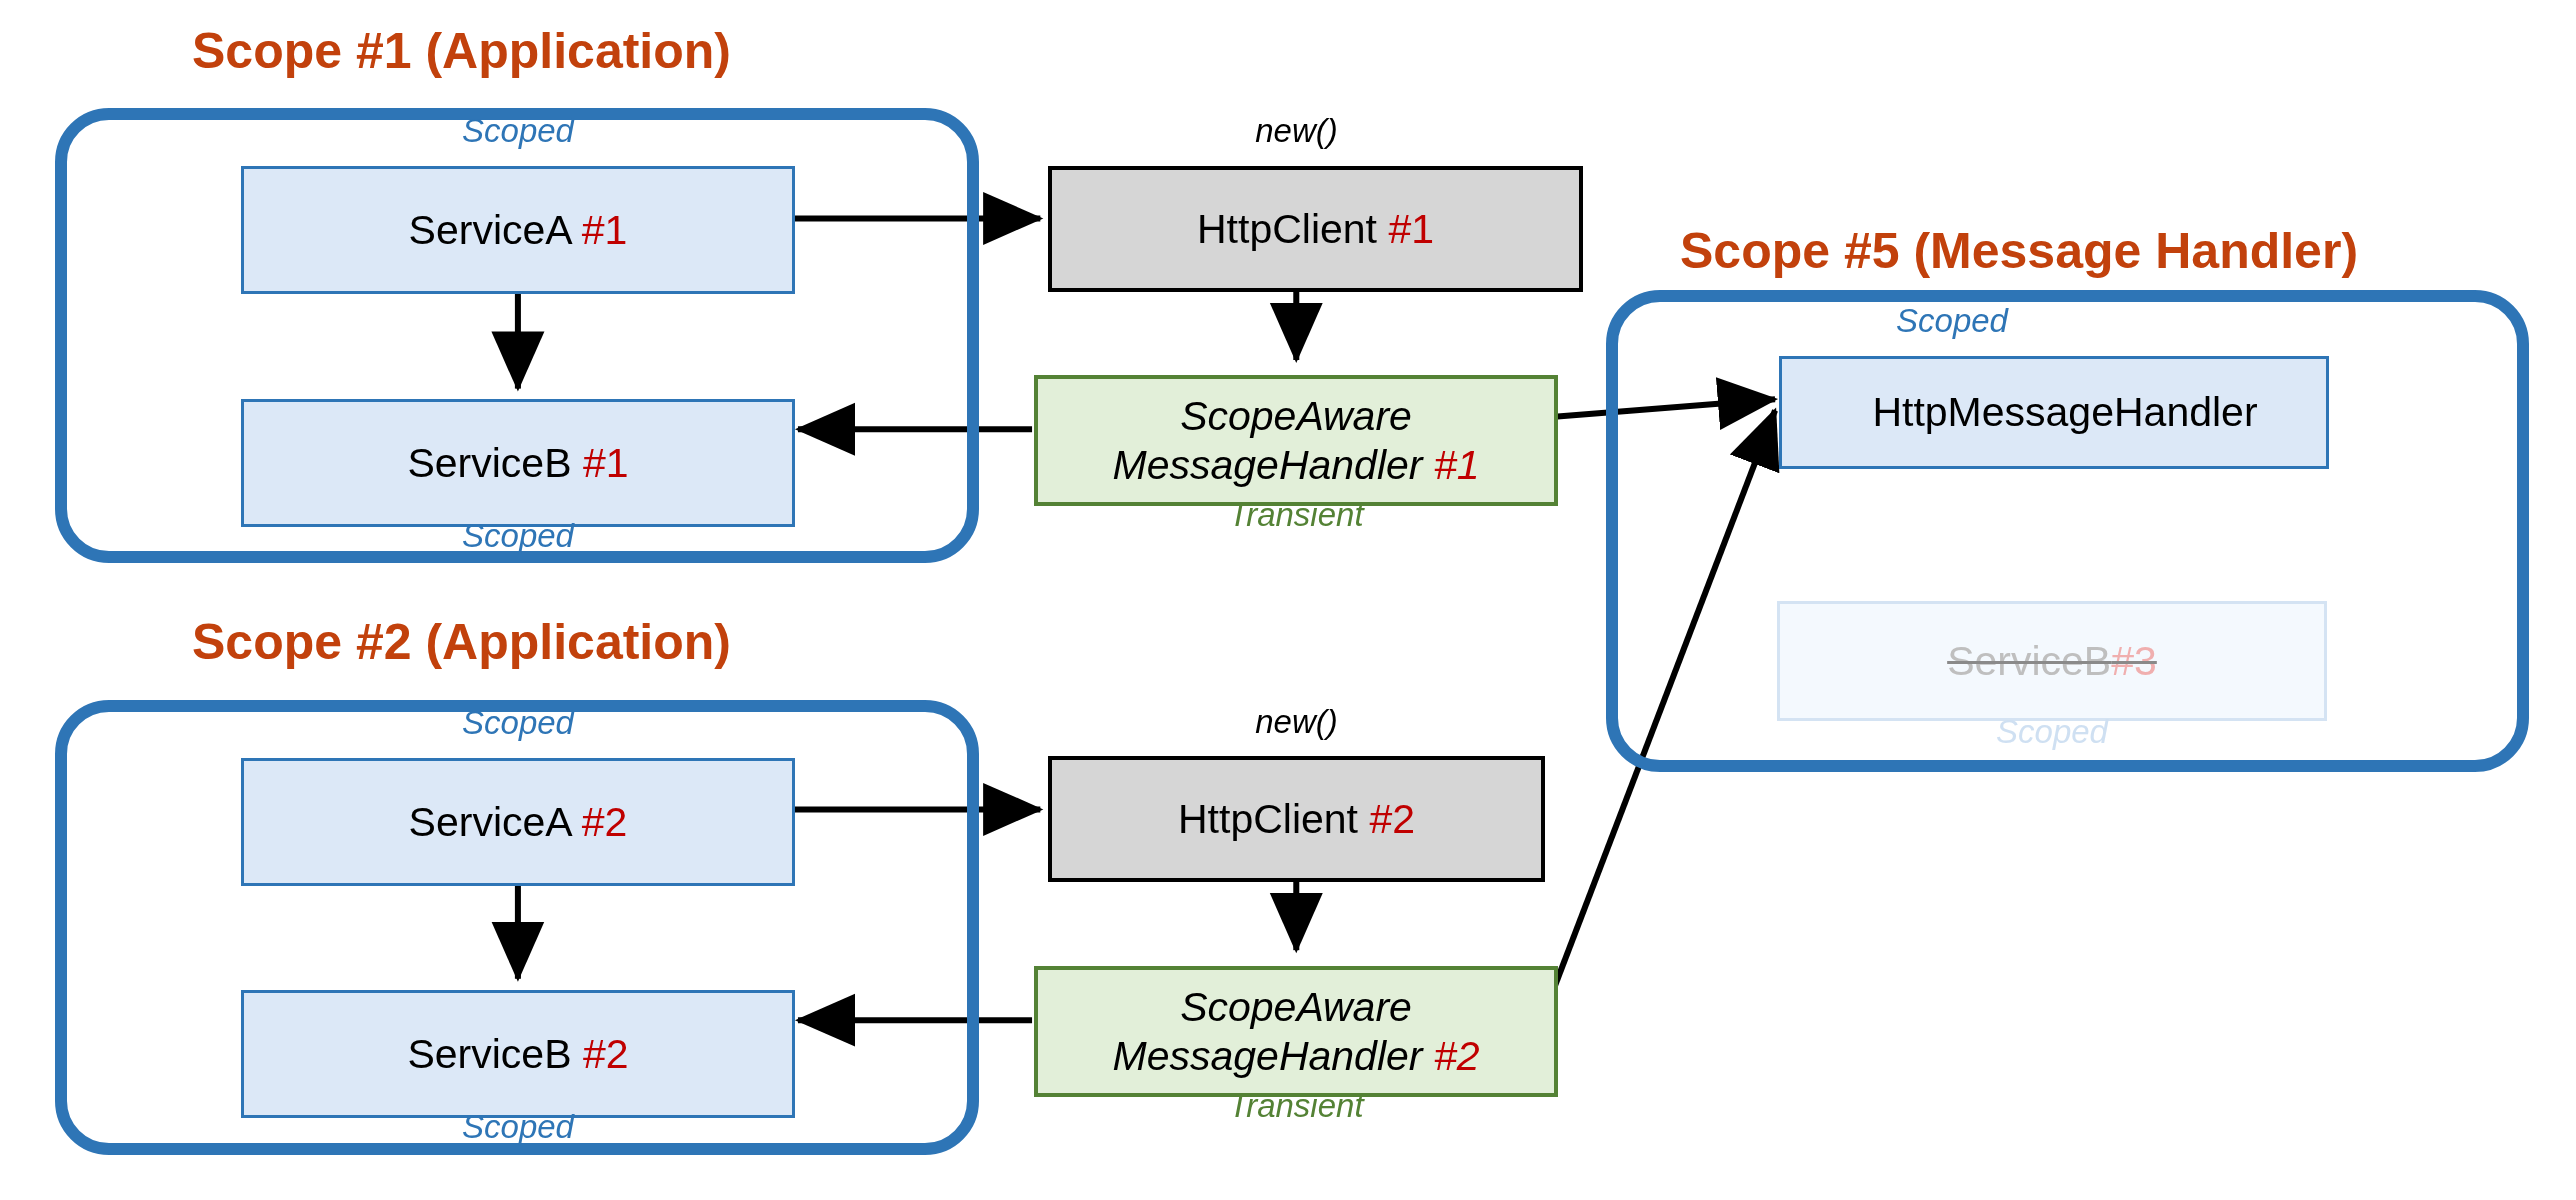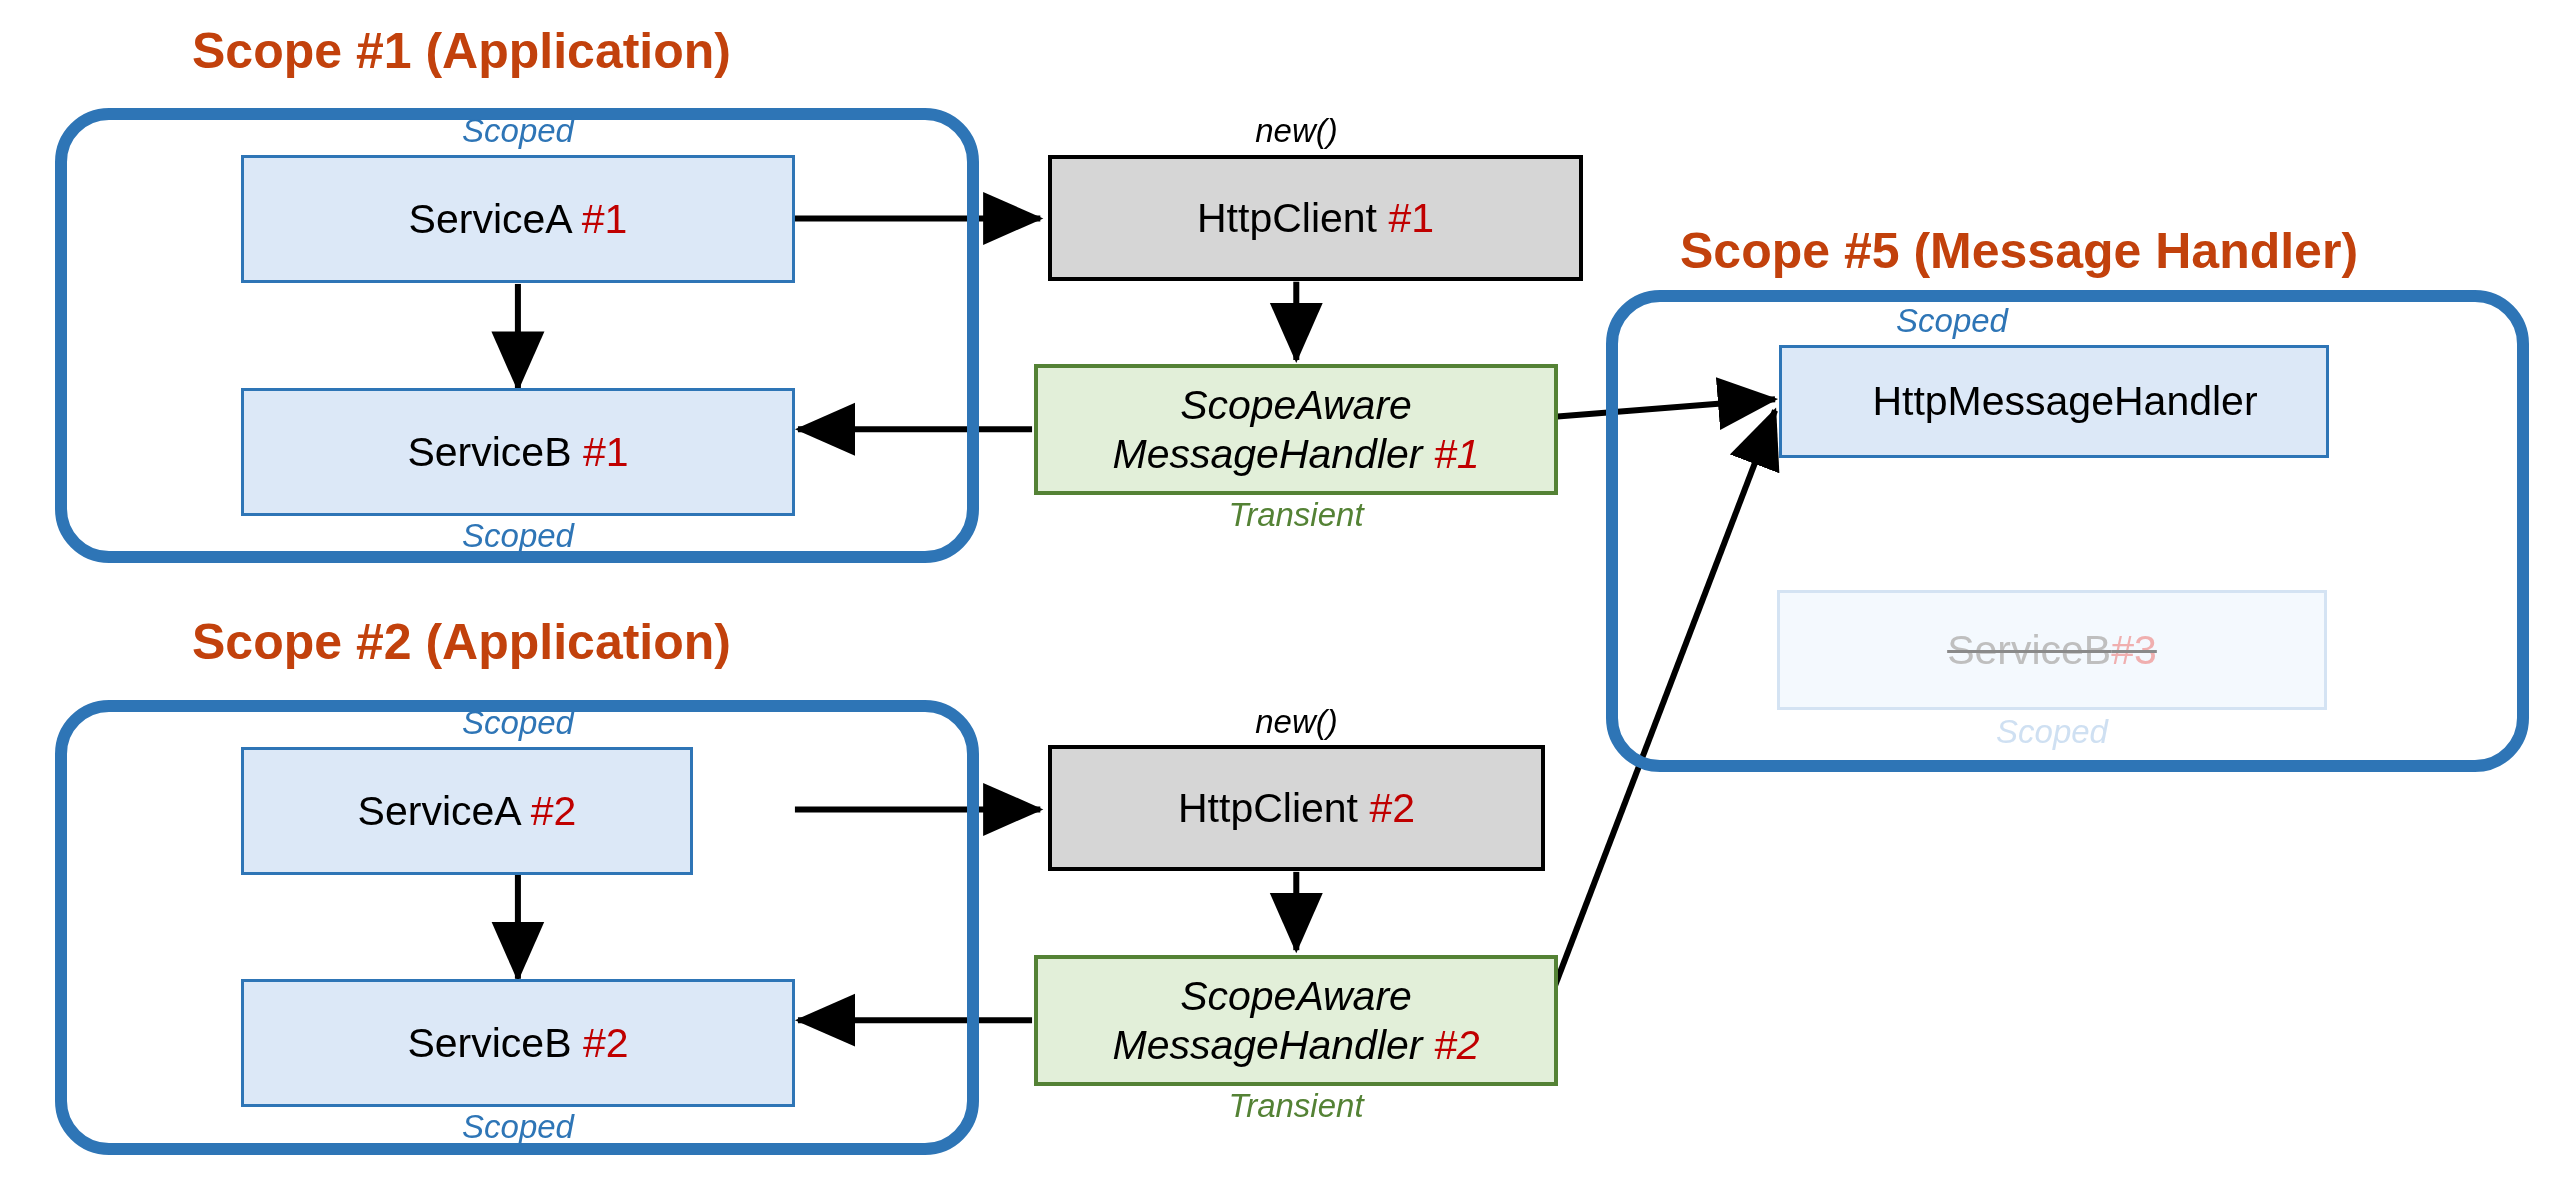--- a/index.html
+++ b/index.html
@@ -19,21 +19,21 @@
   .caption{position:absolute;font-style:italic;font-size:33px;line-height:1;
            white-space:nowrap;text-align:center;}
   .cap-blue{color:#2E75B6;}
   .cap-green{color:#548235;}
   .cap-black{color:#000000;}
   .cap-ghost{color:#cfe0f2;}
 
   
   .node{position:absolute;box-sizing:border-box;display:flex;flex-direction:column;
         align-items:center;justify-content:center;text-align:right;
-        font-size:41px;line-height:1.18;color:#000;}
+        font-size:41px;line-height:1.18;color:#000;margin-top:11px;}
   .node-blue{background:#DCE8F7;border:3.8px solid #2E75B6;}
   .node-grey{background:#D6D6D6;border:4.5px solid #000000;}
   .node-green{background:#E2EFD9;border:4.5px solid #548235;font-style:italic;}
   .node-ghost{background:#F4F9FE;border:3px solid #D4E3F3;}
 
   .hash-red{color:#C00000;}
   .ghost-text{color:#BFBFBF;text-decoration:line-through;
               text-decoration-color:#8a8a8a;text-decoration-thickness:3px;}
   .ghost-hash{color:#F0AFAF;}
 
@@ -117,21 +117,21 @@
     <span class="nline"><span class="ghost-text">ServiceB</span><span class="ghost-text ghost-hash">#3</span></span>
   </div>
 
   <div class="caption cap-ghost" style="left:1777px;top:715px;width:550px;">Scoped</div>
 
   <div class="scope-title" style="left:192px;top:617px;">Scope #2 (Application)</div>
   <div class="scope-box" style="left:55px;top:700px;width:924px;height:455px;"></div>
 
   <div class="caption cap-blue" style="left:241px;top:706px;width:554px;">Scoped</div>
 
-  <div class="node node-blue" style="left:241px;top:747px;width:452px;height:128px;">
+  <div class="node node-blue" style="left:241px;top:747px;width:554px;height:128px;">
     <span class="nline"><span>ServiceA</span> <span class="hash-red">#2</span></span>
   </div>
 
   <div class="node node-blue" style="left:241px;top:979px;width:554px;height:128px;">
     <span class="nline"><span>ServiceB</span> <span class="hash-red">#2</span></span>
   </div>
 
   <div class="caption cap-blue" style="left:241px;top:1110px;width:554px;">Scoped</div>
 
   <div class="caption cap-black" style="left:1048px;top:705px;width:497px;">new()</div>

